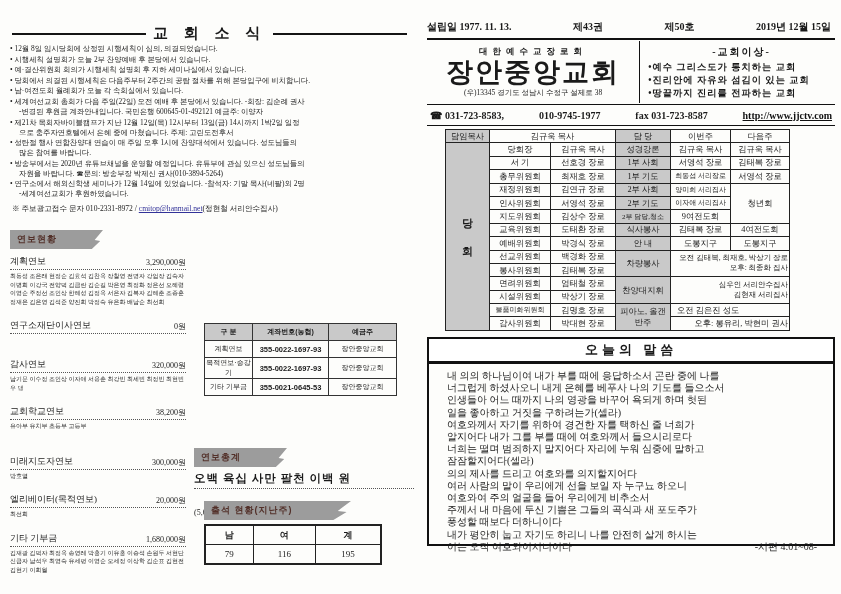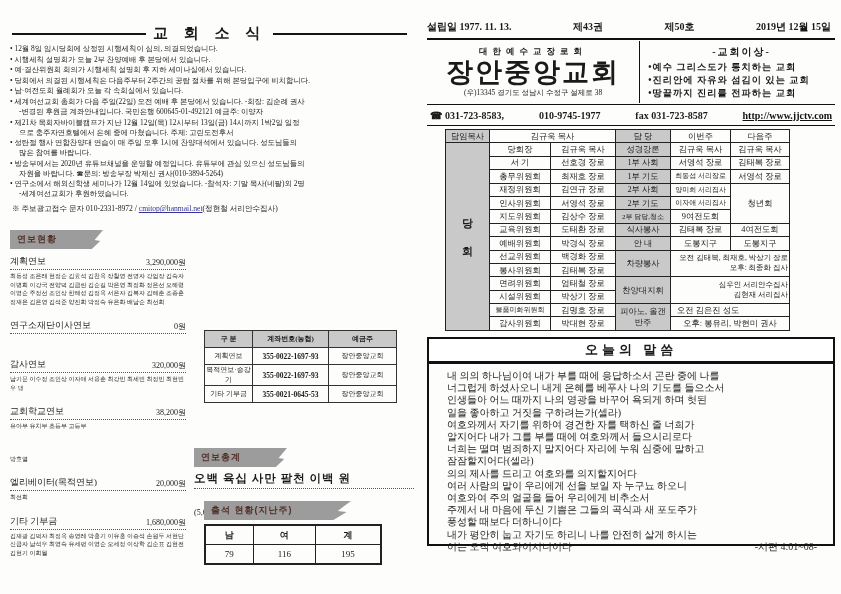--- a/index.html
+++ b/index.html
@@ -27,22 +27,22 @@
     clip-path:polygon(0 0,100% 0,91% 52%,97% 58%,88% 100%,0 100%);
     font-family:"Liberation Sans","DejaVu Sans",sans-serif;
   }
   .off-item{margin-bottom:13px;}
   .off-item.first{margin-top:6px;}
   .off-row{display:flex;justify-content:space-between;align-items:flex-end;border-bottom:1px dotted #555;padding-bottom:1px;}
   .off-label{font-size:9px;}
   .off-amount{font-size:8px;}
   .off-names{font-size:6px;line-height:8.5px;margin-top:2px;color:#2a2a2a;}
   .gap-lg{margin-bottom:24px;}
-  .account-table{position:absolute;left:10px;top:102px;width:192px;border-collapse:collapse;table-layout:fixed;
-    font-family:Liberation Serif, serif;}
+  .account-table{position:absolute;left:10px;top:95px;width:192px;border-collapse:collapse;table-layout:fixed;
+    font-family:Liberation Sans, sans-serif;}
   .account-table th,.account-table td{border:1px solid #333;font-size:7px;text-align:center;height:16px;padding:0 1px;}
   .account-table th{background:#c9c9c9;font-weight:bold;}
   .account-table td.acct{font-weight:bold;font-size:7.5px;}
   .total-block{position:absolute;left:0;top:218px;width:220px;}
   .total-text{font-size:11.5px;font-weight:bold;letter-spacing:1px;margin-top:4px;border-bottom:1px dotted #555;padding-bottom:2px;}
   .total-number{font-size:8px;margin-top:18px;}
   .att-block{position:absolute;left:10px;top:271px;width:180px;}
   .att-badge{min-width:120px;}
   .attendance-table{width:178px;border-collapse:collapse;margin-top:4px;border:2px solid #222;}
   .attendance-table th,.attendance-table td{border:1px solid #222;font-size:9px;text-align:center;height:16px;}
@@ -131,20 +131,24 @@
         <div class="off-names">남기문 이수정 조인상 이자애 서용춘 최강빈 최세빈 최정빈 최현빈 우 댕</div>
       </div>
       <div class="off-item gap-lg">
         <div class="off-row">
             <span class="off-label">교회학교연보</span>
             <span class="off-amount">38,200원</span>
           </div>
         <div class="off-names">유아부 유치부 초등부 고등부</div>
       </div>
       <div class="off-item">
+        <div class="off-row">
+            <span class="off-label">미래지도자연보</span>
+            <span class="off-amount">300,000원</span>
+          </div>
         <div class="off-names">방호열</div>
       </div>
       <div class="off-item">
         <div class="off-row">
             <span class="off-label">엘리베이터(목적연보)</span>
             <span class="off-amount">20,000원</span>
           </div>
         <div class="off-names">최선희</div>
       </div>
       <div class="off-item">
@@ -341,21 +345,21 @@
     <tr>
       <td class="sm">물품미화위원회</td>
       <td>김명호 장로</td>
       <td class="gray duty2" rowspan="2">피아노, 올갠
 반주</td>
       <td colspan="2" style="text-align:left;padding-left:6px;">오전 김은진 성도</td>
     </tr>
     <tr>
       <td>감사위원회</td>
       <td>박대현 장로</td>
-      <td colspan="2" style="text-align:center;">오후: 봉유리, 박현미 권사</td>
+      <td colspan="2" style="text-align:right;">오후: 봉유리, 박현미 권사</td>
     </tr>
   </tbody>
     </table>
 
   <div class="message-header">오늘의 말씀</div>
   <div class="message-box">
     <div class="message-body">내 의의 하나님이여 내가 부를 때에 응답하소서 곤란 중에 나를
 너그럽게 하셨사오니 내게 은혜를 베푸사 나의 기도를 들으소서
 인생들아 어느 때까지 나의 영광을 바꾸어 욕되게 하며 헛된
 일을 좋아하고 거짓을 구하려는가(셀라)

